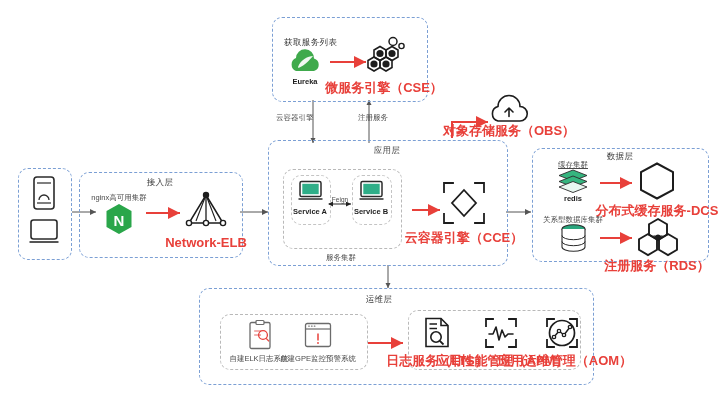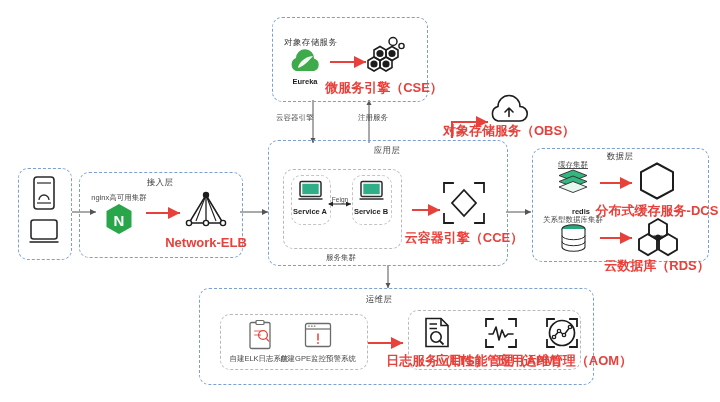--- a/index.html
+++ b/index.html
@@ -142,21 +142,21 @@
       <line x1="22" y1="5" x2="32" y2="31" stroke="#1d1d1d" stroke-width="1.1"></line>
       <circle cx="22" cy="5" r="3.2" fill="#1d1d1d"></circle>
       <circle cx="5" cy="33" r="2.6" fill="#fff" stroke="#1d1d1d" stroke-width="1.4"></circle>
       <circle cx="39" cy="33" r="2.6" fill="#fff" stroke="#1d1d1d" stroke-width="1.4"></circle>
       <circle cx="22" cy="33" r="2.6" fill="#fff" stroke="#1d1d1d" stroke-width="1.4"></circle>
     </svg>
   </div>
   <div class="lbl-red ctr" style="left:206px;top:235px;">Network-ELB</div>
 
   <div class="dashbox" style="left:272px;top:17px;width:154px;height:83px;"></div>
-  <div class="zone-title" style="left:284px;top:37px;">对象存储服务</div>
+  <div class="zone-title" style="left:284px;top:37px;">获取服务列表</div>
 
   <div class="abs" style="left:288px;top:49px;">
     <svg class="icon" width="34" height="26" viewBox="0 0 34 26">
       <path d="M8,22 A7,7 0 0,1 8,9 A9,9 0 0,1 26,9.5 A6.5,6.5 0 0,1 26,22 Z" fill="#3faa4c"></path>
       <path d="M10,18 C13,10 20,7.5 25,7 C21,11.5 17.5,16 10.5,19 Z" fill="#ffffff" opacity="0.92"></path>
     </svg>
   </div>
   <div class="lbl-dark ctr" style="left:305px;top:77px;">Eureka</div>
 
   <div class="abs" style="left:362px;top:36px;">
@@ -234,21 +234,21 @@
   <div class="zone-title ctr" style="left:620px;top:151px;">数据层</div>
 
   <div class="lbl ctr" style="left:573px;top:160px;text-decoration:underline;">缓存集群</div>
   <div class="abs" style="left:558px;top:169px;">
     <svg class="icon" width="30" height="24" viewBox="0 0 30 24">
       <polygon points="15,1 29,6.5 15,12 1,6.5" fill="#35b57f" stroke="#2b2b2b" stroke-width="0.9"></polygon>
       <polygon points="15,7 29,12.5 15,18 1,12.5" fill="#35b57f" stroke="#2b2b2b" stroke-width="0.9"></polygon>
       <polygon points="15,12.5 29,18 15,23.5 1,18" fill="#e9f7f1" stroke="#2b2b2b" stroke-width="0.9"></polygon>
     </svg>
   </div>
-  <div class="lbl-dark ctr" style="left:573px;top:207px;margin-left:8px;">redis</div>
+  <div class="lbl-dark ctr" style="left:573px;top:194px;">redis</div>
 
   <div class="abs" style="left:639px;top:162px;">
     <svg class="icon" width="36" height="38" viewBox="0 0 36 38">
       <polygon points="18,1.5 34,10 34,28 18,36.5 2,28 2,10" fill="none" stroke="#1d1d1d" stroke-width="2"></polygon>
     </svg>
   </div>
   <div class="lbl-red ctr" style="left:657px;top:202px;">分布式缓存服务-DCS</div>
 
   <div class="lbl ctr" style="left:573px;top:215px;text-align:center;">关系型数据库集群</div>
   <div class="abs" style="left:560px;top:224px;">
@@ -264,21 +264,21 @@
     <svg class="icon" width="42" height="38" viewBox="0 0 42 38">
       <g fill="none" stroke="#1d1d1d" stroke-width="1.9">
         <polygon points="21,1 30,6.3 30,16.8 21,22.1 12,16.8 12,6.3"></polygon>
         <polygon points="11,16 20,21.3 20,31.8 11,37.1 2,31.8 2,21.3"></polygon>
         <polygon points="31,16 40,21.3 40,31.8 31,37.1 22,31.8 22,21.3"></polygon>
       </g>
       <path d="M21,22 L16,17.5 L26,17.5 Z" fill="#1d1d1d"></path>
       <circle cx="21" cy="19" r="2.4" fill="#1d1d1d"></circle>
     </svg>
   </div>
-  <div class="lbl-red ctr" style="left:657px;top:257px;">云数据库（RDS）</div>
+  <div class="lbl-red ctr" style="left:657px;top:257px;">注册服务（RDS）</div>
 
   <div class="dashbox" style="left:199px;top:288px;width:393px;height:95px;"></div>
   <div class="zone-title ctr" style="left:379px;top:294px;">运维层</div>
 
   <div class="dashbox gray" style="left:220px;top:314px;width:146px;height:54px;"></div>
 
   <div class="abs" style="left:247px;top:320px;">
     <svg class="icon" width="26" height="31" viewBox="0 0 26 31">
       <rect x="3" y="2.5" width="20" height="26" rx="1.6" fill="#fff" stroke="#6b6b6b" stroke-width="1.3"></rect>
       <rect x="9" y="0.5" width="8" height="4" rx="1" fill="#fff" stroke="#6b6b6b" stroke-width="1.2"></rect>

